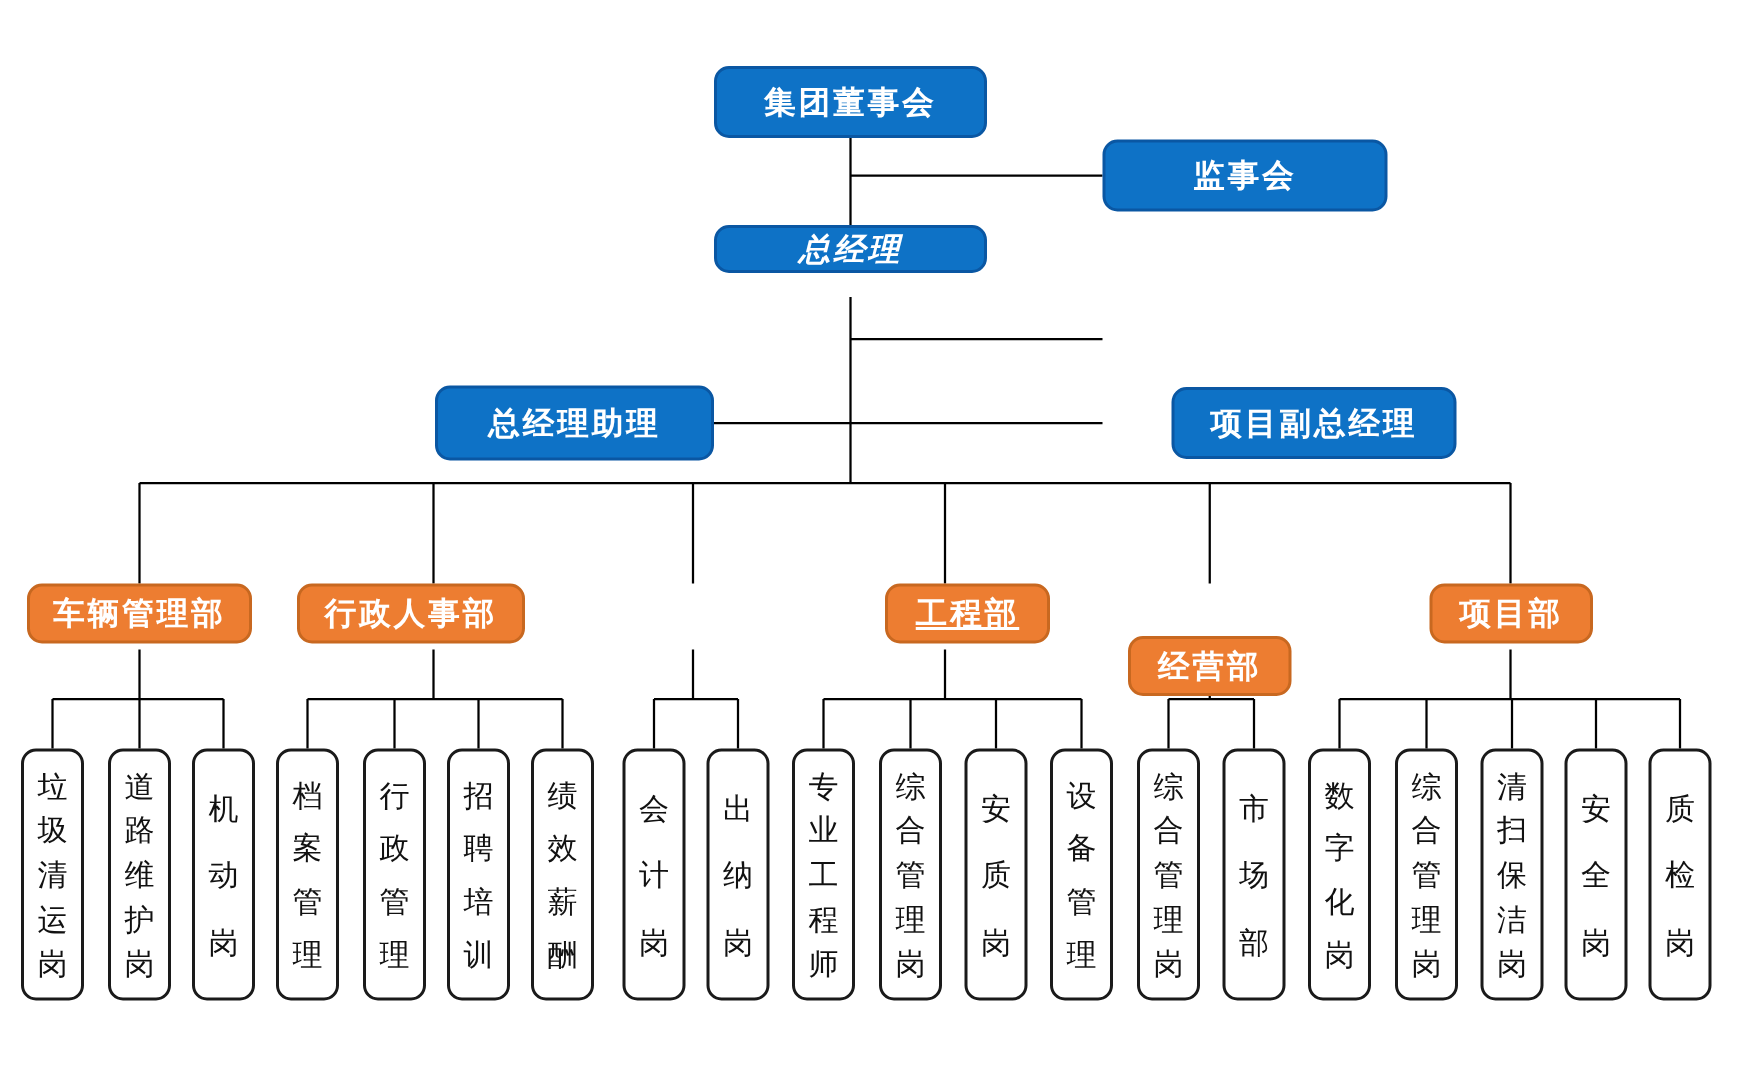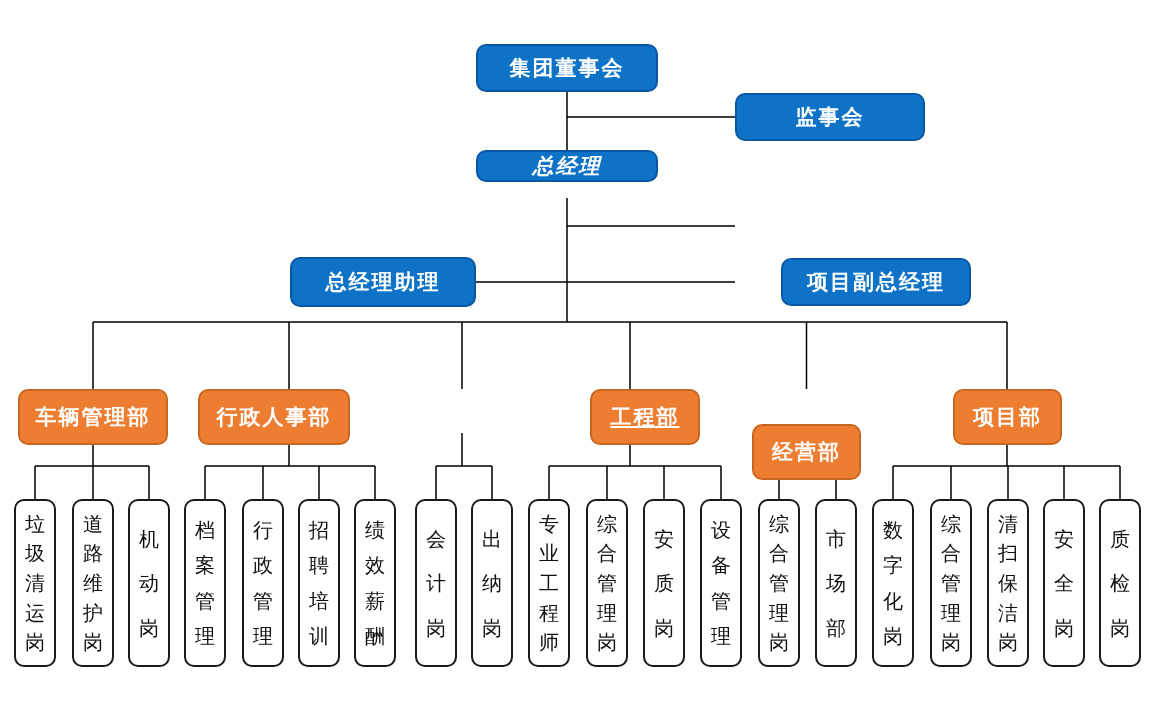--- a/index.html
+++ b/index.html
@@ -50,21 +50,21 @@
 
   .dept {
     background: var(--dept-fill);
     border: 2px solid var(--dept-border);
     border-radius: 10px;
     color: #ffffff;
     font-size: 21px;
     font-weight: bold;
     letter-spacing: 2px;
     top: 389px;
-    height: 56px;
+    height: 40px;
   }
 
   .leaf {
     background: var(--pos-fill);
     border: 2px solid var(--pos-border);
     border-radius: 10px;
     top: 499px;
     width: 42px;
     height: 168px;
     color: #111111;

